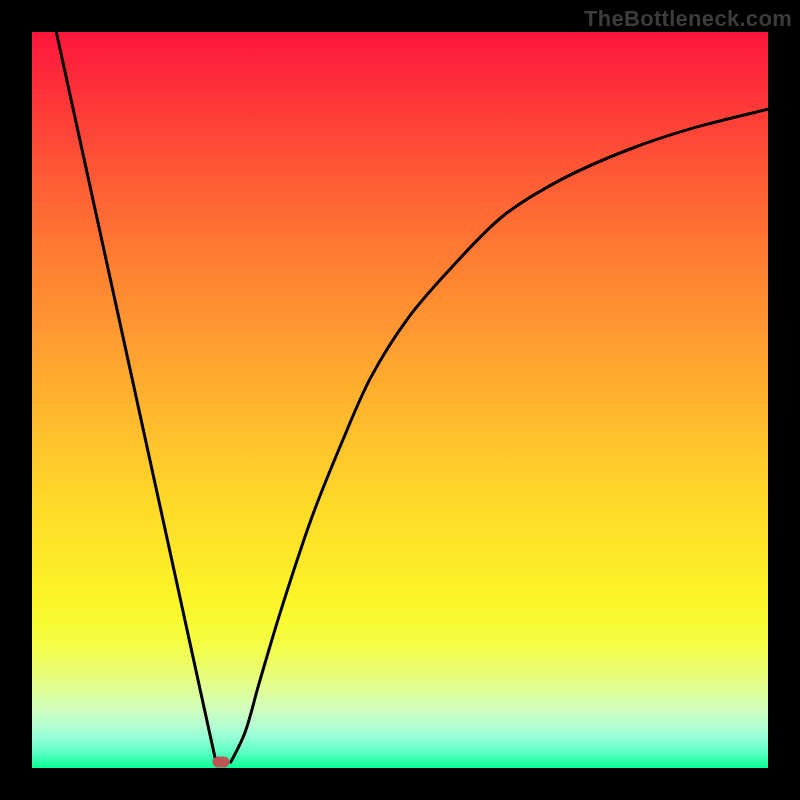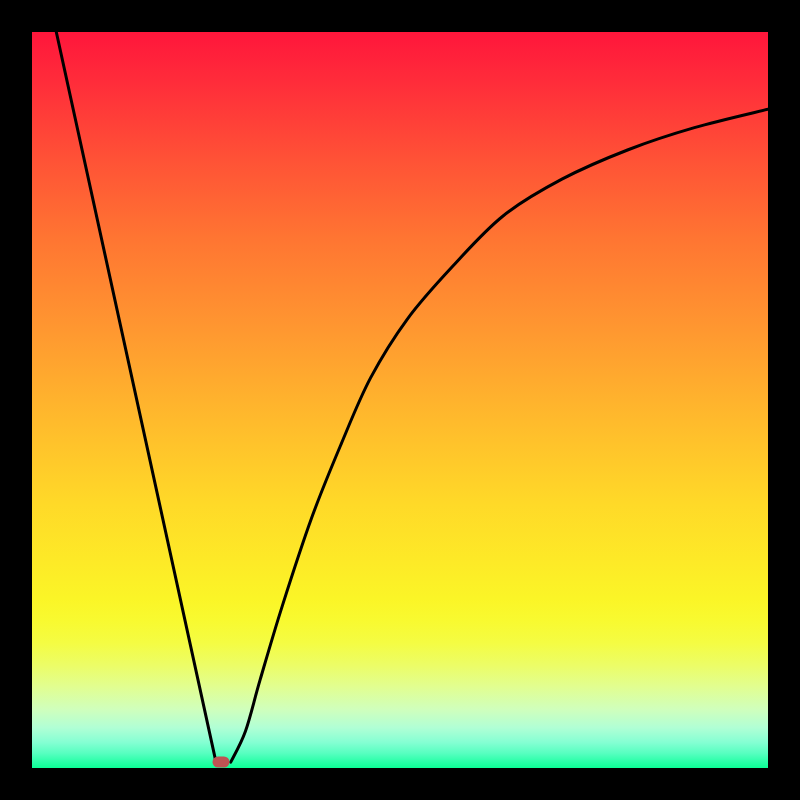--- a/index.html
+++ b/index.html
@@ -109,13 +109,14 @@
       <path id="curve-left" fill="none" stroke="#000" stroke-width="3" stroke-linecap="round" d="M 24.29 0.00 L 184.00 730.11"></path>
       <path id="curve-right" fill="none" stroke="#000" stroke-width="3" stroke-linecap="round" d="M 198.72 730.11 C 201.17 724.96, 208.53 712.94, 213.44 699.20 C 218.35 685.46, 222.03 668.53, 228.16 647.68 C 234.29 626.83, 241.65 601.07, 250.24 574.08 C 258.83 547.09, 269.87 512.75, 279.68 485.76 C 289.49 458.77, 299.31 435.47, 309.12 412.16 C 318.93 388.85, 327.52 366.77, 338.56 345.92 C 349.60 325.07, 361.87 305.44, 375.36 287.04 C 388.85 268.64, 403.57 252.69, 419.52 235.52 C 435.47 218.35, 452.64 198.72, 471.04 184.00 C 489.44 169.28, 509.07 158.24, 529.92 147.20 C 550.77 136.16, 574.08 126.35, 596.16 117.76 C 618.24 109.17, 639.09 102.43, 662.40 95.68 C 685.71 88.93, 723.73 80.35, 736.00 77.28"></path>
     </svg>
 
     <div class="marker" id="marker" style="left: 189.152px; top: 730.112px; background: rgb(190, 83, 83);"></div>
   </div>
 
   <div class="axis-left"></div>
   <div class="axis-bottom"></div>
 
+  <div class="watermark">TheBottleneck.com</div>
 </div>
 
 </body></html>

